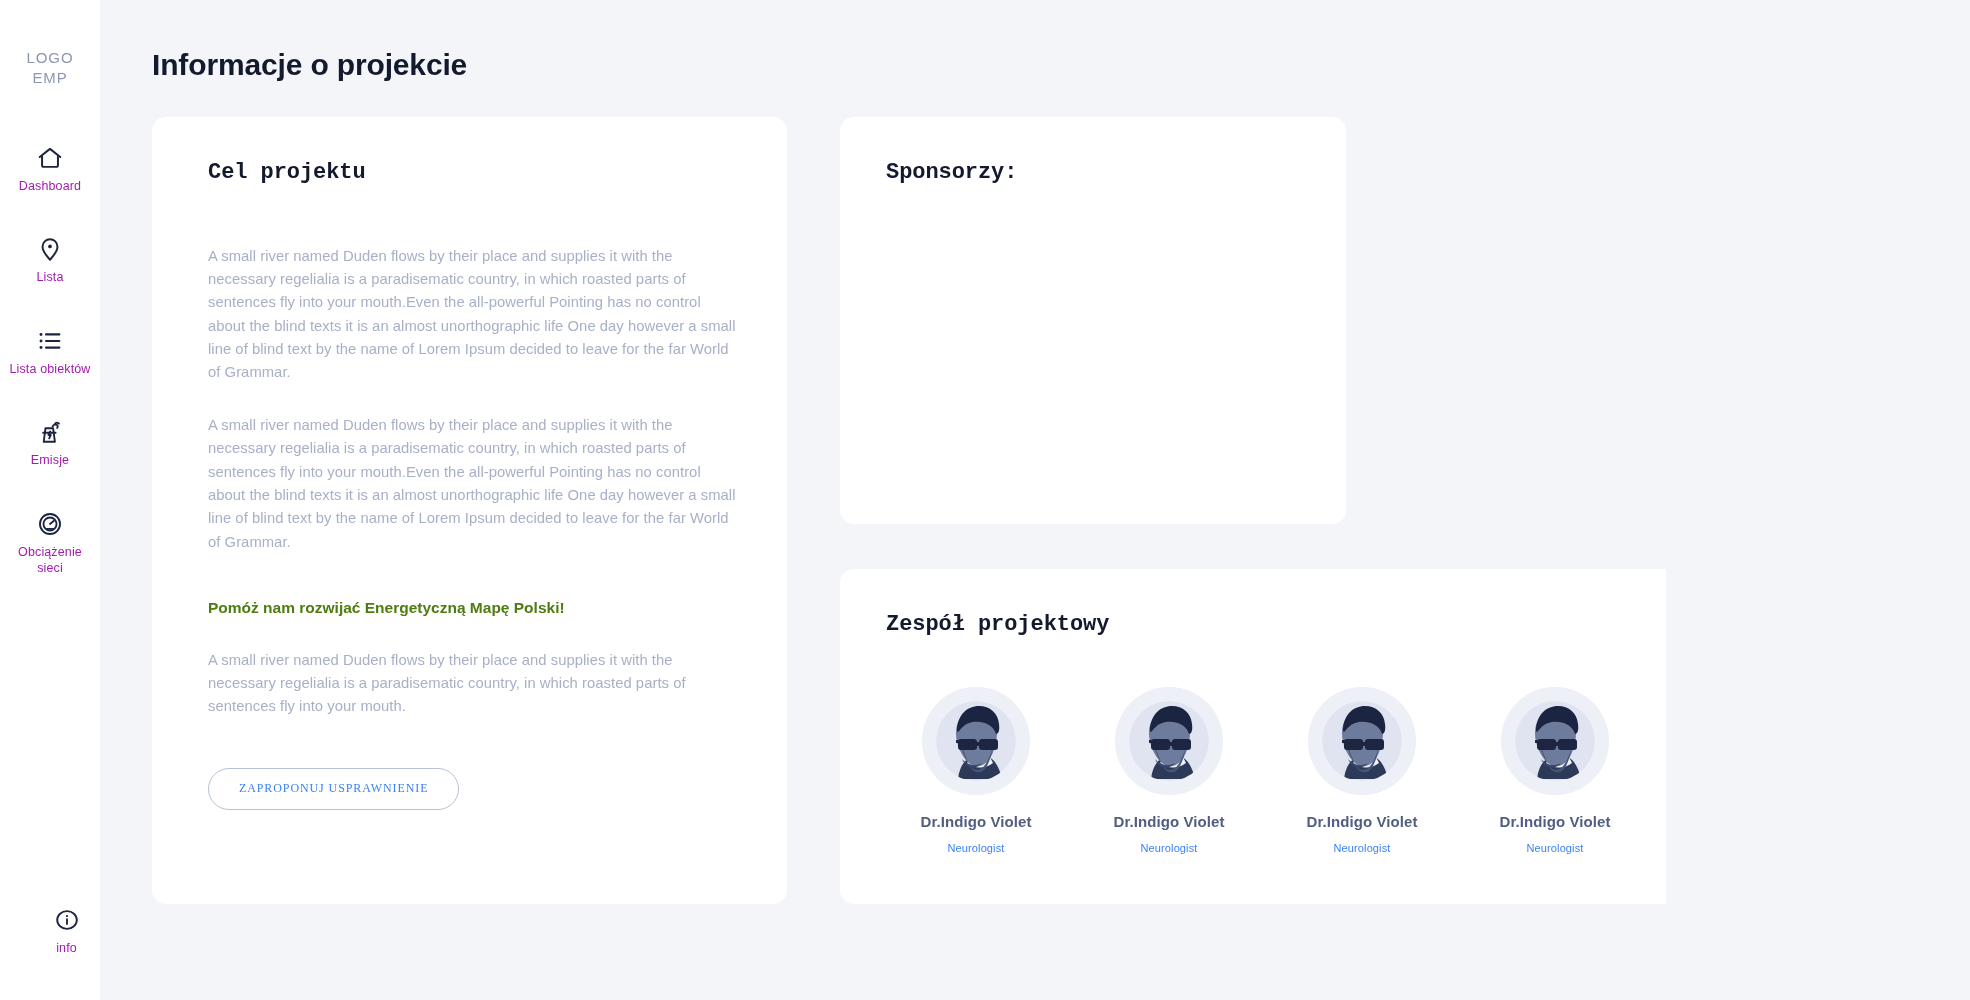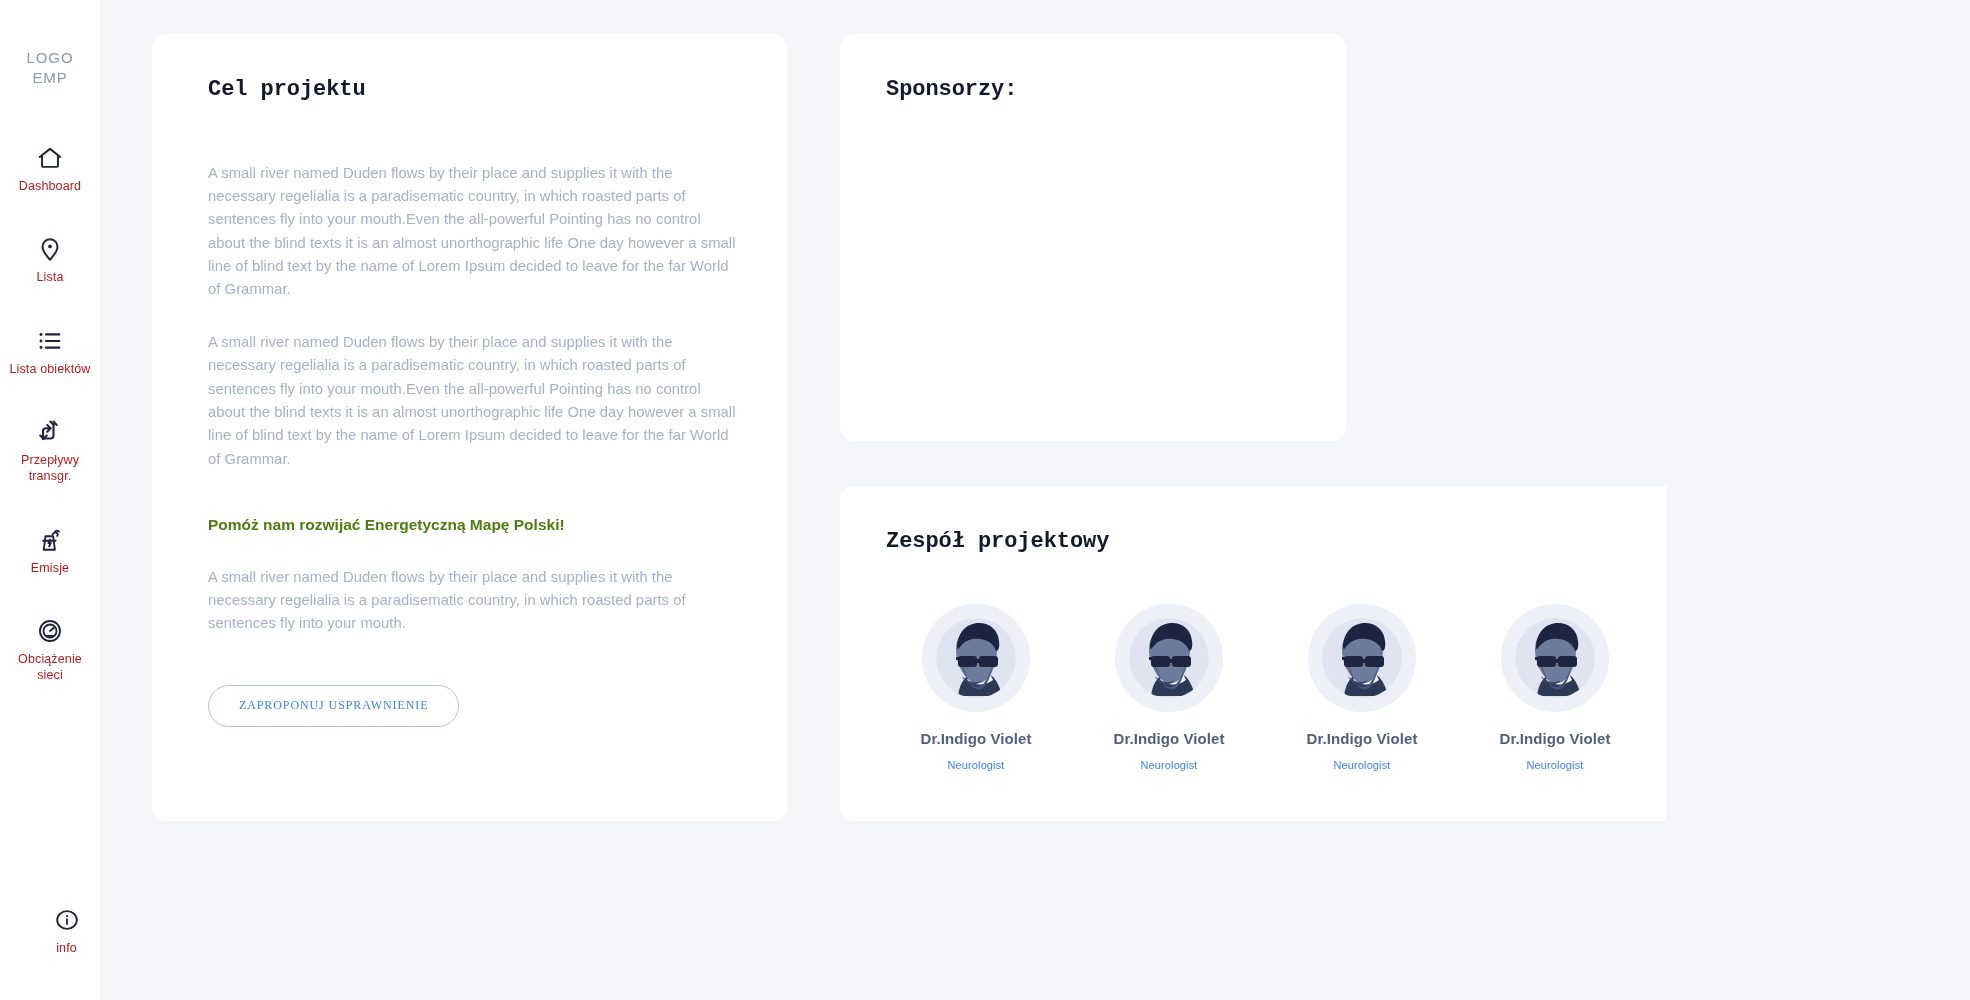--- a/index.html
+++ b/index.html
@@ -70,21 +70,21 @@
     height: 28px;
     display: block;
     margin-bottom: 7px;
     color: #1c2440;
   }
   .nav-icon svg { display: block; width: 28px; height: 28px; }
 
   .nav-label {
     font-size: 12.5px;
     line-height: 1.25;
-    color: #b91c1c;
+    color: #a21caf;
     text-align: center;
     letter-spacing: 0.01em;
     max-width: 86px;
   }
 
   .nav-spacer { flex: 1 1 auto; }
 
   .nav-item.bottom { margin-bottom: 34px; padding-left: 37px; }
 
   
@@ -277,33 +277,20 @@
           <svg viewBox="0 0 24 24" fill="none" stroke="currentColor" stroke-width="1.9" stroke-linecap="round">
             <circle cx="4.3" cy="6.4" r="1.25" fill="currentColor" stroke="none"></circle>
             <circle cx="4.3" cy="12" r="1.25" fill="currentColor" stroke="none"></circle>
             <circle cx="4.3" cy="17.6" r="1.25" fill="currentColor" stroke="none"></circle>
             <path d="M8.6 6.4h11.4M8.6 12h11.4M8.6 17.6h11.4"></path>
           </svg>
         </span>
         <span class="nav-label">Lista obiektów</span>
       </div>
 
-      <div class="nav-item">
-        <span class="nav-icon">
-          <svg viewBox="0 0 24 24" fill="none" stroke="currentColor" stroke-width="1.8" stroke-linecap="round" stroke-linejoin="round">
-            <path d="M6.4 17.6h6.2a2.4 2.4 0 0 0 2.4-2.4V5.4"></path>
-            <path d="M12.4 8.8h-4a2.4 2.4 0 0 0-2.4 2.4v7"></path>
-            <path d="M12.3 3.1 15.1 5.9"></path>
-            <path d="M17.8 5.9 15 3.1"></path>
-            <path d="M9.6 5.9 12.4 8.8 9.6 11.7" fill="none"></path>
-            <path d="M3.6 15 6.4 17.8 9.2 15"></path>
-          </svg>
-        </span>
-        <span class="nav-label">Przepływy transgr.</span>
-      </div>
 
       <div class="nav-item">
         <span class="nav-icon">
           <svg viewBox="0 0 24 24" fill="none" stroke="currentColor" stroke-width="1.6" stroke-linecap="round" stroke-linejoin="round">
             <path d="M6.6 20.4h9.6l-1.5-11.6H8.1L6.6 20.4z"></path>
             <path d="M6.1 12.6h10.7"></path>
             <path d="M12.2 11.6l-1.6 3h2.1l-1.4 2.8"></path>
             <path d="M14.2 7.2c1-1.6 2.5-2 3.6-1.3 1 .6 1.1 1.9.3 2.6"></path>
             <path d="M16.4 4.6c1.1-.9 2.6-.7 3.3.2"></path>
           </svg>
@@ -335,20 +322,21 @@
           <circle cx="12" cy="8.6" r="0.95" fill="currentColor" stroke="none"></circle>
         </svg>
       </span>
       <span class="nav-label">info</span>
     </div>
 
   </nav>
 
   <main class="main">
 
+    <h1 class="page-title">Informacje o projekcie</h1>
 
     <div class="grid">
 
       <section class="card card-goal">
         <h2 class="card-title">Cel projektu</h2>
         <p class="body-text first">A small river named Duden flows by their place and supplies it with the necessary regelialia is a paradisematic country, in which roasted parts of sentences fly into your mouth.Even the all-powerful Pointing has no control about the blind texts it is an almost unorthographic life One day however a small line of blind text by the name of Lorem Ipsum decided to leave for the far World of Grammar.</p>
         <p class="body-text second">A small river named Duden flows by their place and supplies it with the necessary regelialia is a paradisematic country, in which roasted parts of sentences fly into your mouth.Even the all-powerful Pointing has no control about the blind texts it is an almost unorthographic life One day however a small line of blind text by the name of Lorem Ipsum decided to leave for the far World of Grammar.</p>
         <p class="sub-heading">Pomóż nam rozwijać Energetyczną Mapę Polski!</p>
         <p class="body-text third">A small river named Duden flows by their place and supplies it with the necessary regelialia is a paradisematic country, in which roasted parts of sentences fly into your mouth.</p>
         <button class="btn-outline">ZAPROPONUJ USPRAWNIENIE</button>

